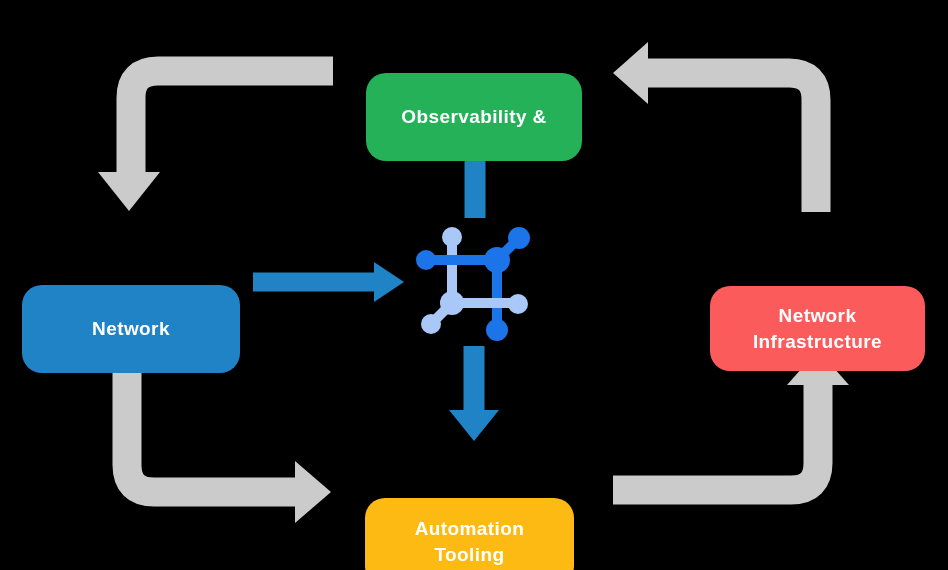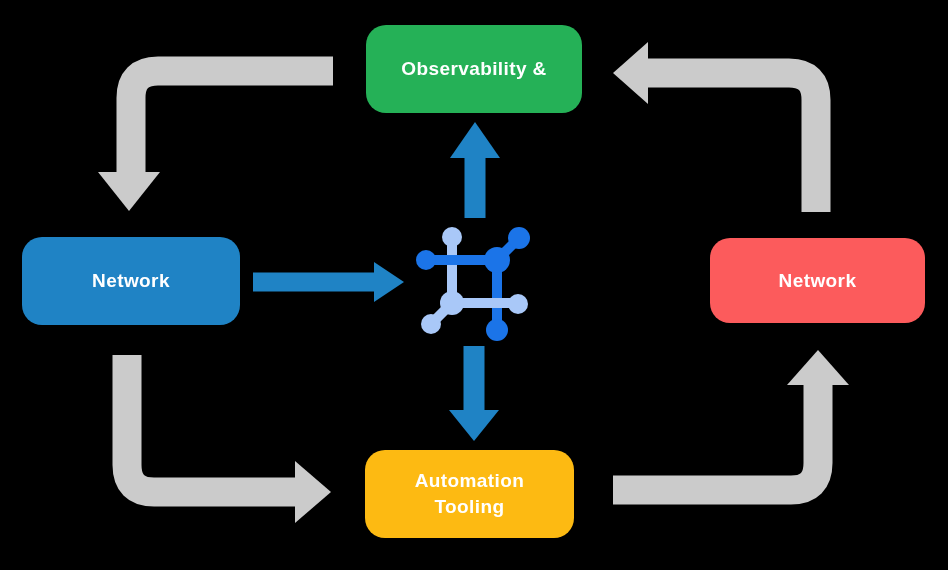--- a/index.html
+++ b/index.html
@@ -28,20 +28,21 @@
     display: flex;
     flex-direction: column;
     align-items: center;
     justify-content: center;
     color: #ffffff;
     font-size: 19px;
     font-weight: 600;
     line-height: 26px;
     letter-spacing: 0.4px;
     text-align: center;
+    margin-top: 48px;
   }
   .node-observability   { left: 366px; top: 25px;  width: 216px; height: 88px; }
   .node-operations      { left: 22px;  top: 237px; width: 218px; height: 88px; }
   .node-infrastructure  { left: 710px; top: 238px; width: 215px; height: 85px; }
   .node-automation      { left: 365px; top: 450px; width: 209px; height: 88px; }
 </style>
 </head>
 <body>
 
 <div class="canvas">
@@ -111,20 +112,21 @@
   <div class="node node-observability" style="background-color: rgb(37, 177, 87);">
     <div>Observability &amp;</div>
   </div>
 
   <div class="node node-operations" style="background-color: rgb(31, 131, 197);">
     <div>Network</div>
   </div>
 
   <div class="node node-infrastructure" style="background-color: rgb(252, 91, 92);">
     <div>Network</div>
+    <div>Infrastructure</div>
   </div>
 
   <div class="node node-automation" style="background-color: rgb(253, 186, 18);">
     <div>Automation</div>
     <div>Tooling</div>
   </div>
 
 </div>
 
 </body></html>

